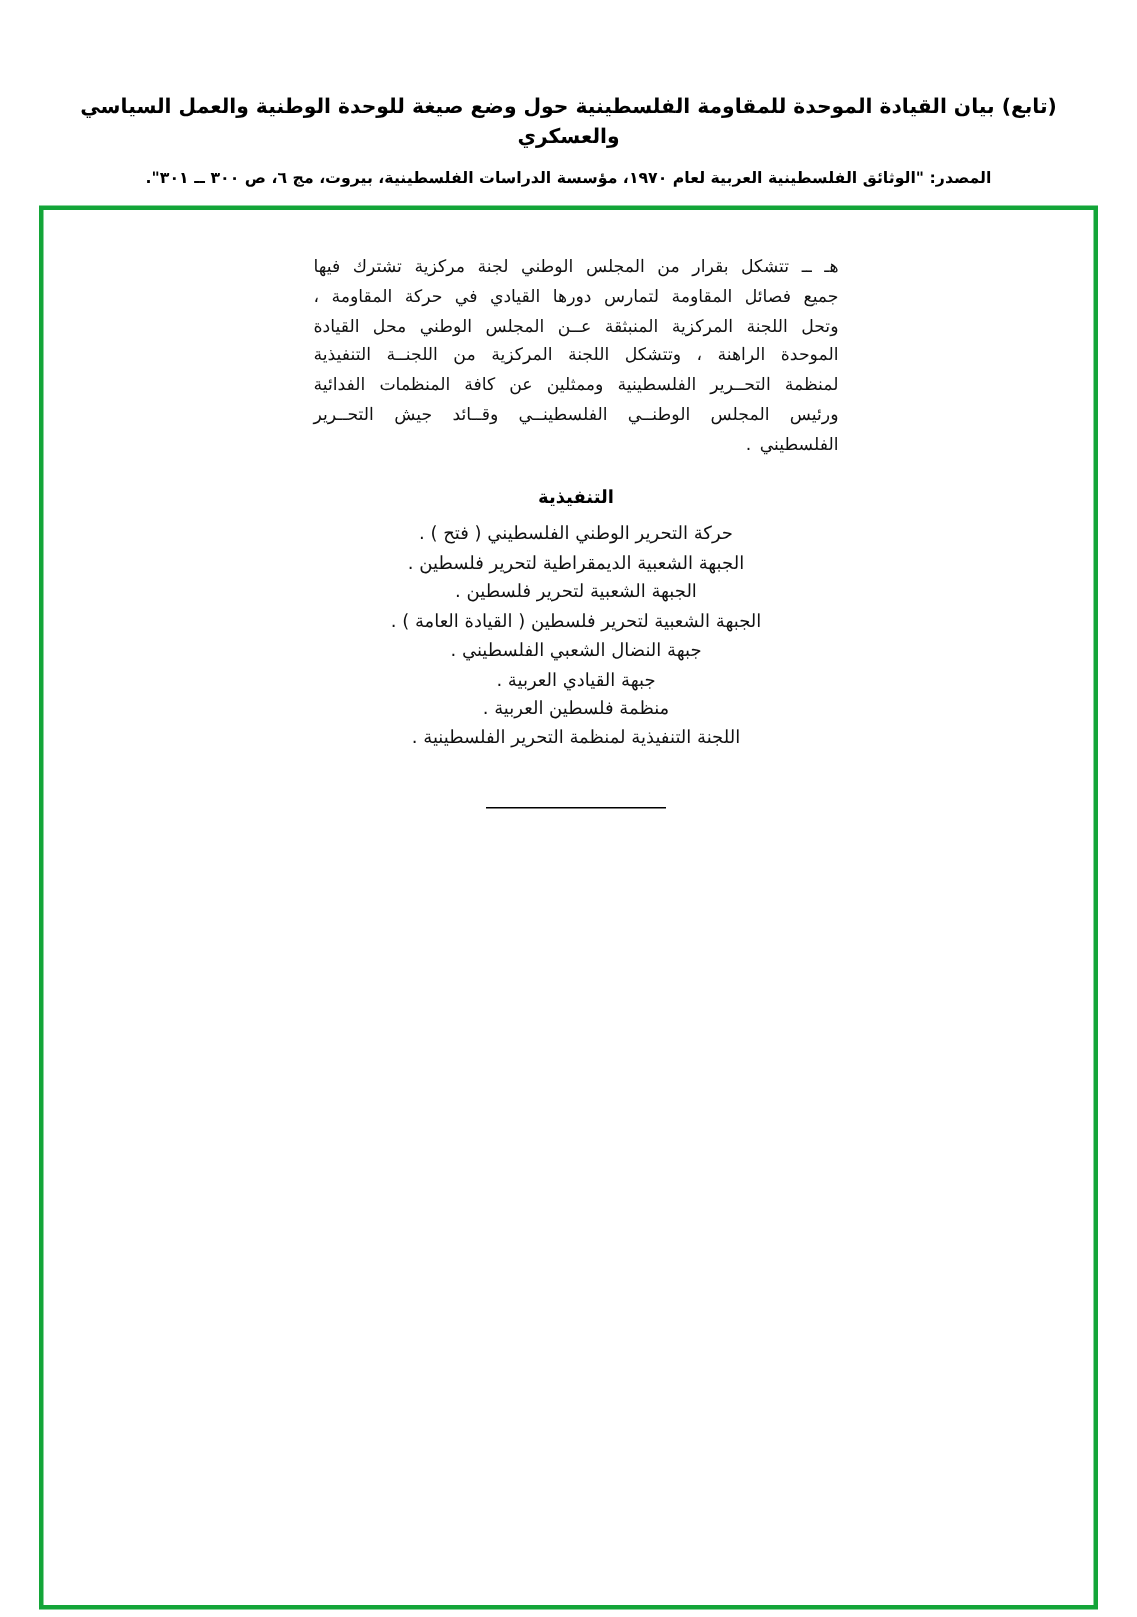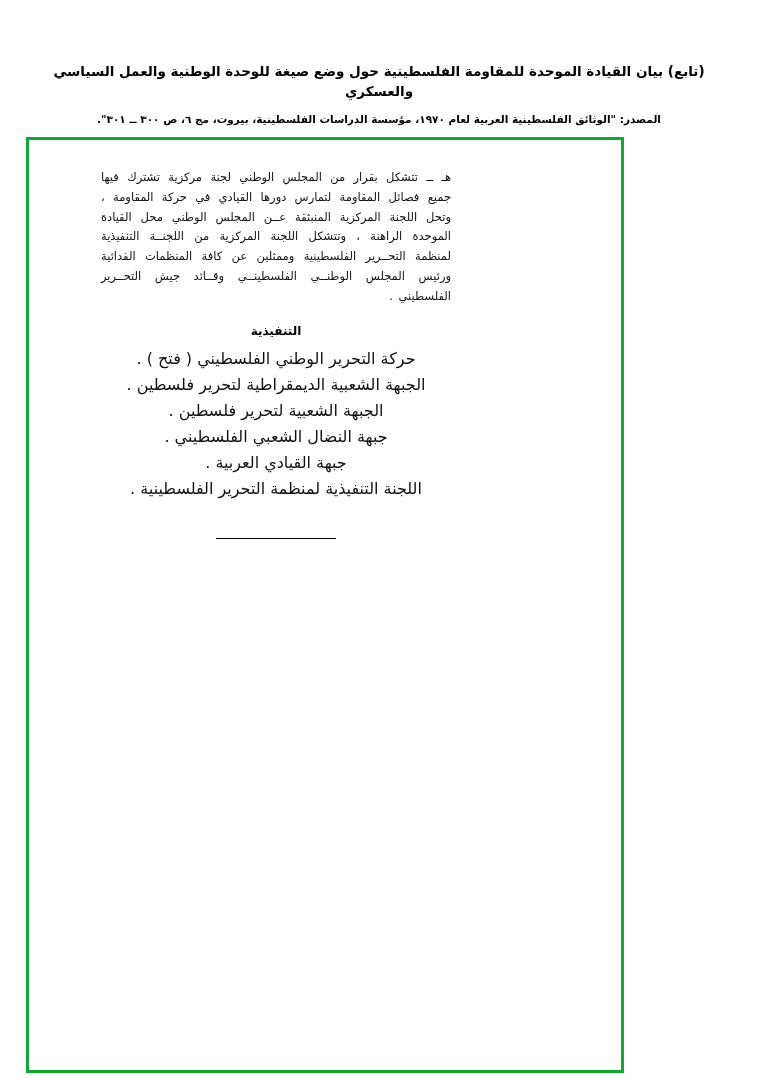--- a/index.html
+++ b/index.html
@@ -36,21 +36,21 @@
     margin-top: 10px;
     font-size: 10.5px;
     font-weight: bold;
     color: #000;
     line-height: 1.4;
   }
   .frame {
     position: absolute;
     left: 26px;
     top: 104px;
-    width: 598px;
+    width: 706px;
     height: 936px;
     border: 3px solid #13a538;
     box-sizing: border-box;
     background: #fff;
   }
   .content {
     position: absolute;
     right: 170px;
     top: 28px;
     width: 350px;
@@ -73,21 +73,21 @@
     letter-spacing: 0.5px;
   }
   .sig-list {
     margin-top: 8px;
     list-style: none;
     padding: 0;
     margin-right: 0;
     text-align: center;
   }
   .sig-list li {
-    font-size: 16px;
+    font-size: 12px;
     line-height: 1.62;
     color: #111;
     white-space: nowrap;
   }
   .rule {
     margin: 36px auto 0 auto;
     width: 120px;
     height: 1px;
     background: #000;
   }
@@ -117,22 +117,24 @@
     <div class="content">
 
       <div class="para">هـ ــ تتشكل بقرار من المجلس الوطني لجنة مركزية تشترك فيها جميع فصائل المقاومة لتمارس دورها القيادي في حركة المقاومة ، وتحل اللجنة المركزية المنبثقة عــن المجلس الوطني محل القيادة الموحدة الراهنة ، وتتشكل اللجنة المركزية من اللجنــة التنفيذية لمنظمة التحــرير الفلسطينية وممثلين عن كافة المنظمات الفدائية ورئيس المجلس الوطنــي الفلسطينــي وقــائد جيش التحــرير الفلسطيني .</div>
 
       <div class="sig-heading">التنفيذية</div>
 
       <ul class="sig-list">
         <li>حركة التحرير الوطني الفلسطيني ( فتح ) .</li>
         <li>الجبهة الشعبية الديمقراطية لتحرير فلسطين .</li>
         <li>الجبهة الشعبية لتحرير فلسطين .</li>
+        <li>الجبهة الشعبية لتحرير فلسطين ( القيادة العامة ) .</li>
         <li>جبهة النضال الشعبي الفلسطيني .</li>
         <li>جبهة القيادي العربية .</li>
+        <li>منظمة فلسطين العربية .</li>
         <li>اللجنة التنفيذية لمنظمة التحرير الفلسطينية .</li>
       </ul>
 
       <div class="rule"></div>
 
     </div>
 
   </div>
 
   <div class="page-number">٢</div>

